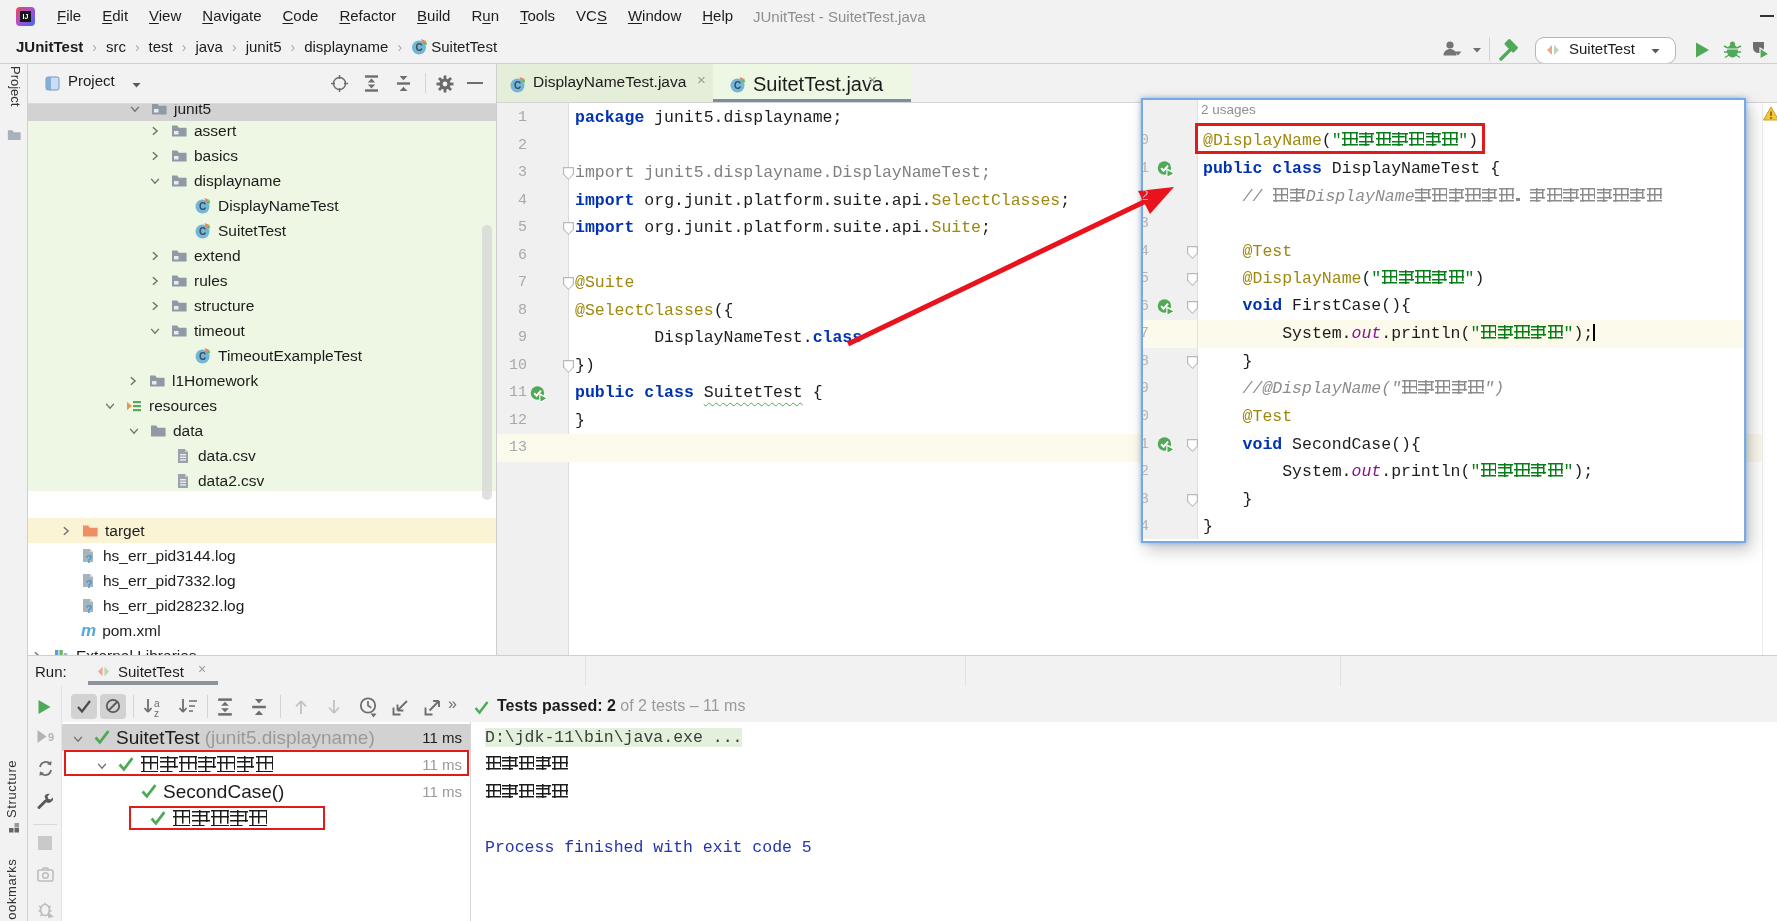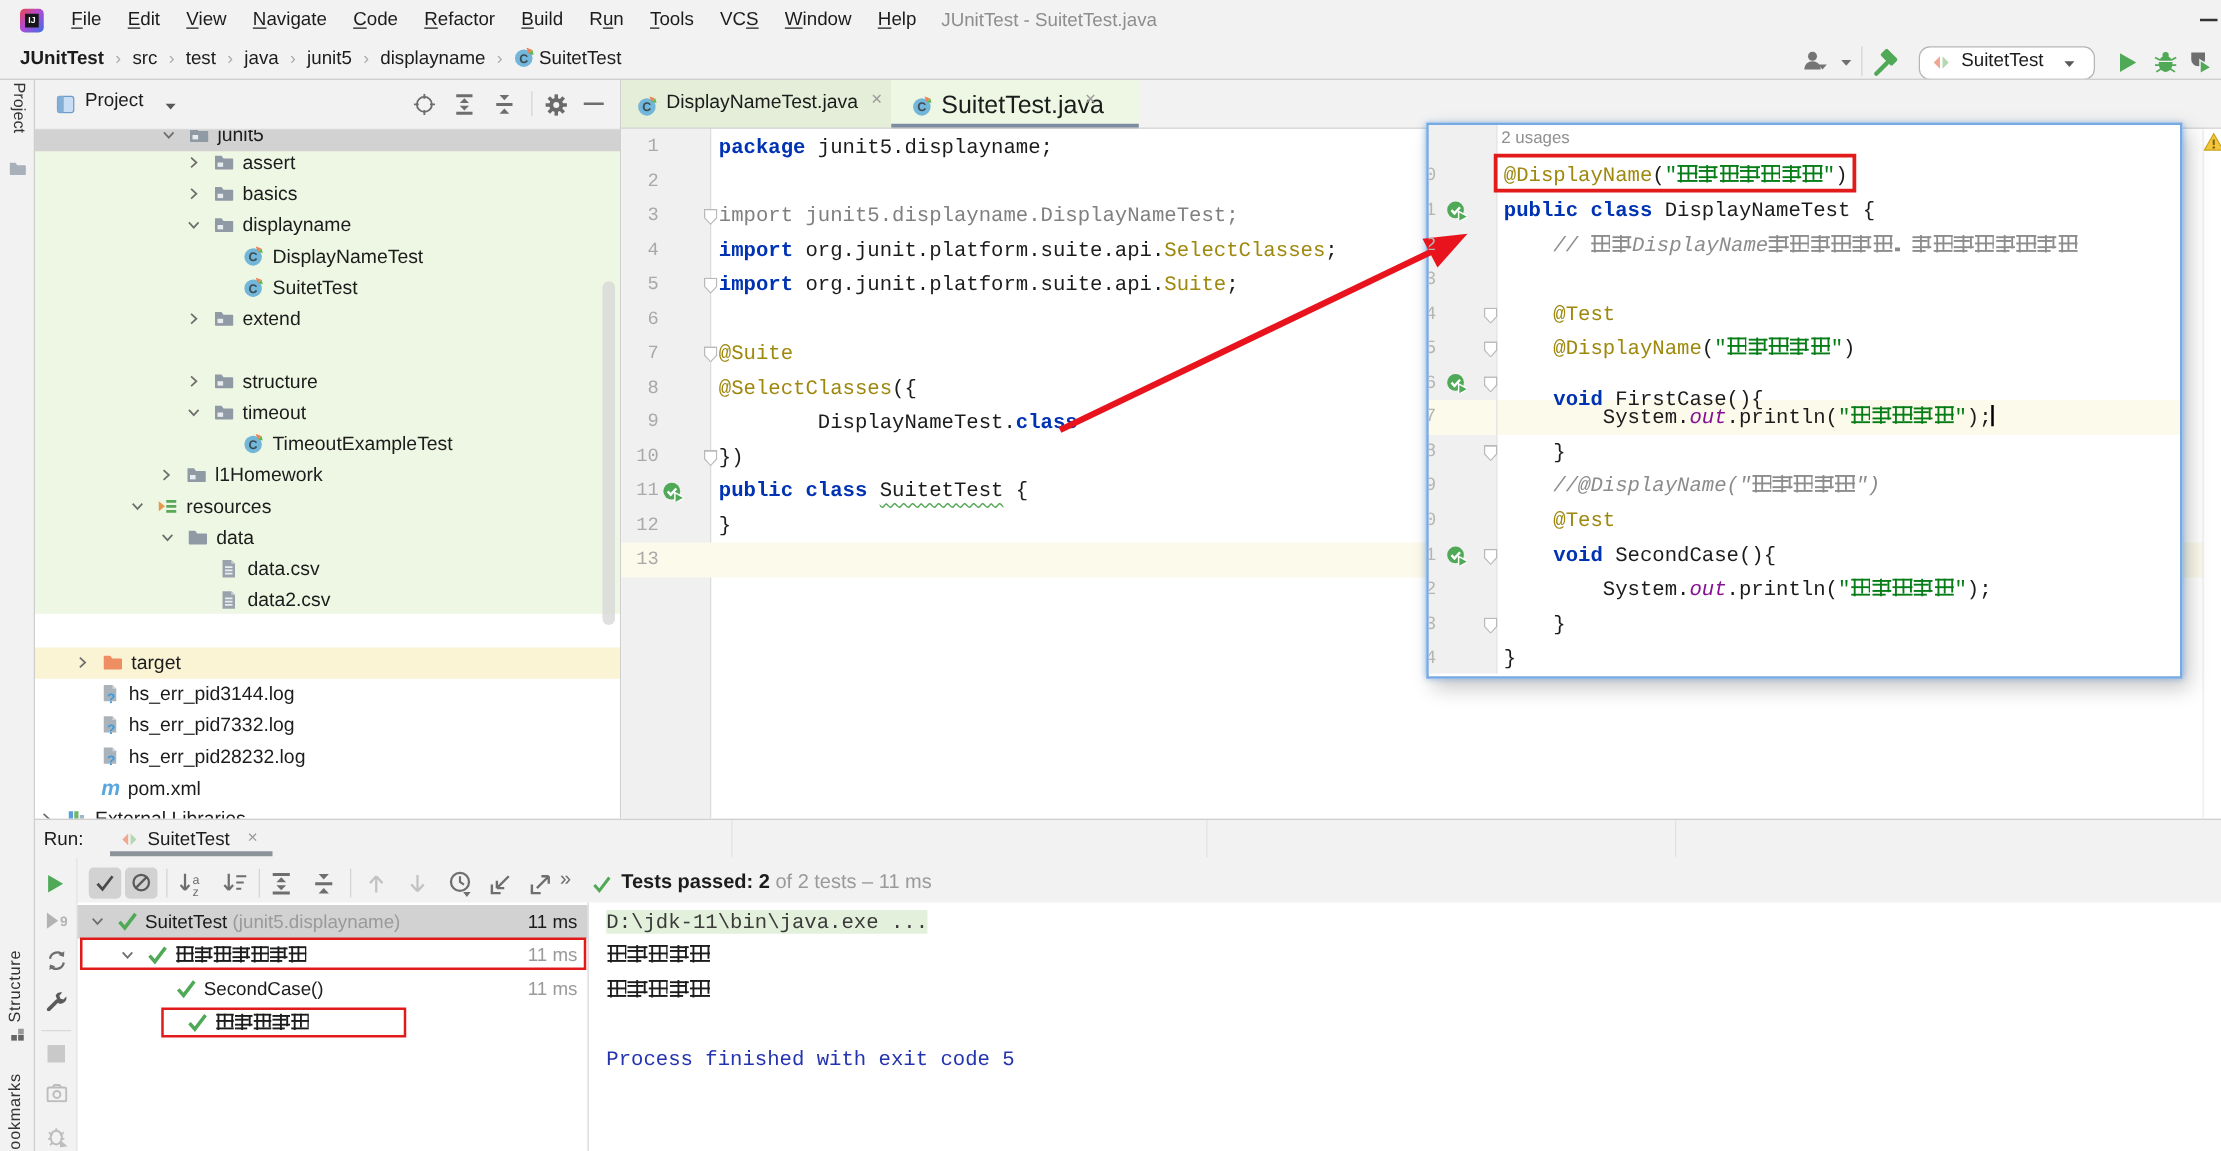--- a/index.html
+++ b/index.html
@@ -195,20 +195,25 @@
         <use href="#cls"></use>
       </svg>DisplayNameTest</div>
 <div class="tr" style="top:218px;padding-left:167px"><svg class="ti" width="16" height="16" viewBox="0 0 16 16">
         <use href="#cls"></use>
       </svg>SuitetTest</div>
 <div class="tr" style="top:243px;padding-left:121px"><svg class="tc" width="12" height="12" viewBox="0 0 14 14">
         <use href="#chr"></use>
       </svg><svg class="ti" width="16" height="16" viewBox="0 0 16 16">
         <use href="#pkg"></use>
       </svg>extend</div>
+<div class="tr" style="top:268px;padding-left:121px"><svg class="tc" width="12" height="12" viewBox="0 0 14 14">
+        <use href="#chr"></use>
+      </svg><svg class="ti" width="16" height="16" viewBox="0 0 16 16">
+        <use href="#pkg"></use>
+      </svg>rules</div>
 <div class="tr" style="top:293px;padding-left:121px"><svg class="tc" width="12" height="12" viewBox="0 0 14 14">
         <use href="#chr"></use>
       </svg><svg class="ti" width="16" height="16" viewBox="0 0 16 16">
         <use href="#pkg"></use>
       </svg>structure</div>
 <div class="tr" style="top:318px;padding-left:121px"><svg class="tc" width="12" height="12" viewBox="0 0 14 14">
         <use href="#chd"></use>
       </svg><svg class="ti" width="16" height="16" viewBox="0 0 16 16">
         <use href="#pkg"></use>
       </svg>timeout</div>
@@ -407,21 +412,21 @@
 <div class="fm pfm" style="top:173px"></div>
 <div class="fm pfm" style="top:201px"></div>
 <div class="fm pfm" style="top:256px"></div>
 <div class="fm pfm" style="top:339px"></div>
 <div class="fm pfm" style="top:394px"></div>
 <div class="prow" style="top:27px"><span class="an">@DisplayName</span>(<span class="st">"<i class="cj"></i><i class="cj2"></i><i class="cj"></i><i class="cj2"></i><i class="cj"></i><i class="cj2"></i><i class="cj"></i>"</span>)</div>
 <div class="prow" style="top:55px"><span class="k">public class</span> DisplayNameTest {</div>
 <div class="prow" style="top:83px">    <span class="cm">// <i class="cj"></i><i class="cj2"></i>DisplayName<i class="cj2"></i><i class="cj"></i><i class="cj2"></i><i class="cj"></i><i class="cj2"></i><i class="cj"></i><i class="cjc"></i><i class="cj2"></i><i class="cj"></i><i class="cj2"></i><i class="cj"></i><i class="cj2"></i><i class="cj"></i><i class="cj2"></i><i class="cj"></i></span></div>
 <div class="prow" style="top:138px">    <span class="an">@Test</span></div>
 <div class="prow" style="top:165px">    <span class="an">@DisplayName</span>(<span class="st">"<i class="cj"></i><i class="cj2"></i><i class="cj"></i><i class="cj2"></i><i class="cj"></i>"</span>)</div>
-<div class="prow" style="top:206px">    <span class="k">void</span> FirstCase(){</div>
+<div class="prow" style="top:192px">    <span class="k">void</span> FirstCase(){</div>
 <div class="prow" style="top:220px">        System.<span class="fld">out</span>.println(<span class="st">"<i class="cj"></i><i class="cj2"></i><i class="cj"></i><i class="cj2"></i><i class="cj"></i>"</span>);<span style="display:inline-block;width:2px;height:17px;background:#000;vertical-align:-3px"></span></div>
 <div class="prow" style="top:248px">    }</div>
 <div class="prow" style="top:275px">    <span class="cm">//@DisplayName("<i class="cj"></i><i class="cj2"></i><i class="cj"></i><i class="cj2"></i><i class="cj"></i>")</span></div>
 <div class="prow" style="top:303px">    <span class="an">@Test</span></div>
 <div class="prow" style="top:331px">    <span class="k">void</span> SecondCase(){</div>
 <div class="prow" style="top:358px">        System.<span class="fld">out</span>.println(<span class="st">"<i class="cj"></i><i class="cj2"></i><i class="cj"></i><i class="cj2"></i><i class="cj"></i>"</span>);</div>
 <div class="prow" style="top:386px">    }</div>
 <div class="prow" style="top:413px">}</div>
 <div class="ab" style="left:52px;top:23px;width:284px;height:25px;border:3px solid #e11a1a"></div>
 </div>
@@ -520,21 +525,21 @@
     <path d="M2.5 9.5v7h7" fill="none" stroke="#6e6e6e" stroke-width="1.9"></path>
     <path d="M6.5 12.5L16 3M16 3v5.9M16 3h-5.9" fill="none" stroke="#6e6e6e" stroke-width="1.9"></path>
   </svg>
 <div class="ab" style="left:448px;top:695px;font-size:16px;color:#6e6e6e">»</div>
 <svg class="ab" style="left:473px;top:700px" width="17" height="15" viewBox="0 0 16 15">
     <path d="M2 8l4 4.5L14 2" fill="none" stroke="#4fa956" stroke-width="2.4"></path>
   </svg>
 <div class="ab" style="left:497px;top:697px;font-size:16px"><b>Tests passed: 2</b><span style="color:#9a9a9a"> of 2 tests – 11 ms</span></div>
 
 <div class="ab" style="left:62px;top:724px;width:408px;height:27px;background:#d2d2d2"></div>
-<style>.rr{position:absolute;height:27px;line-height:27px;font-size:15px;white-space:nowrap}.rms{position:absolute;width:60px;text-align:right;font-size:15px;line-height:27px}</style>
+<style>.rr{position:absolute;height:27px;line-height:27px;font-size:19px;white-space:nowrap}.rms{position:absolute;width:60px;text-align:right;font-size:15px;line-height:27px}</style>
 <div class="rr" style="left:72px;top:724px"><svg class="tc" width="12" height="12" viewBox="0 0 14 14">
       <use href="#chd"></use>
     </svg></div>
 <svg class="ab" style="left:93px;top:729px" width="18" height="16" viewBox="0 0 16 15">
     <path d="M2 8l4 4.5L14 2" fill="none" stroke="#4fa956" stroke-width="2.6"></path>
   </svg>
 <div class="rr" style="left:116px;top:724px">SuitetTest <span style="color:#9a9a9a">(junit5.displayname)</span></div>
 <div class="rms" style="left:402px;top:724px">11 ms</div>
 <div class="rr" style="left:96px;top:751px"><svg class="tc" width="12" height="12" viewBox="0 0 14 14">
       <use href="#chd"></use>

